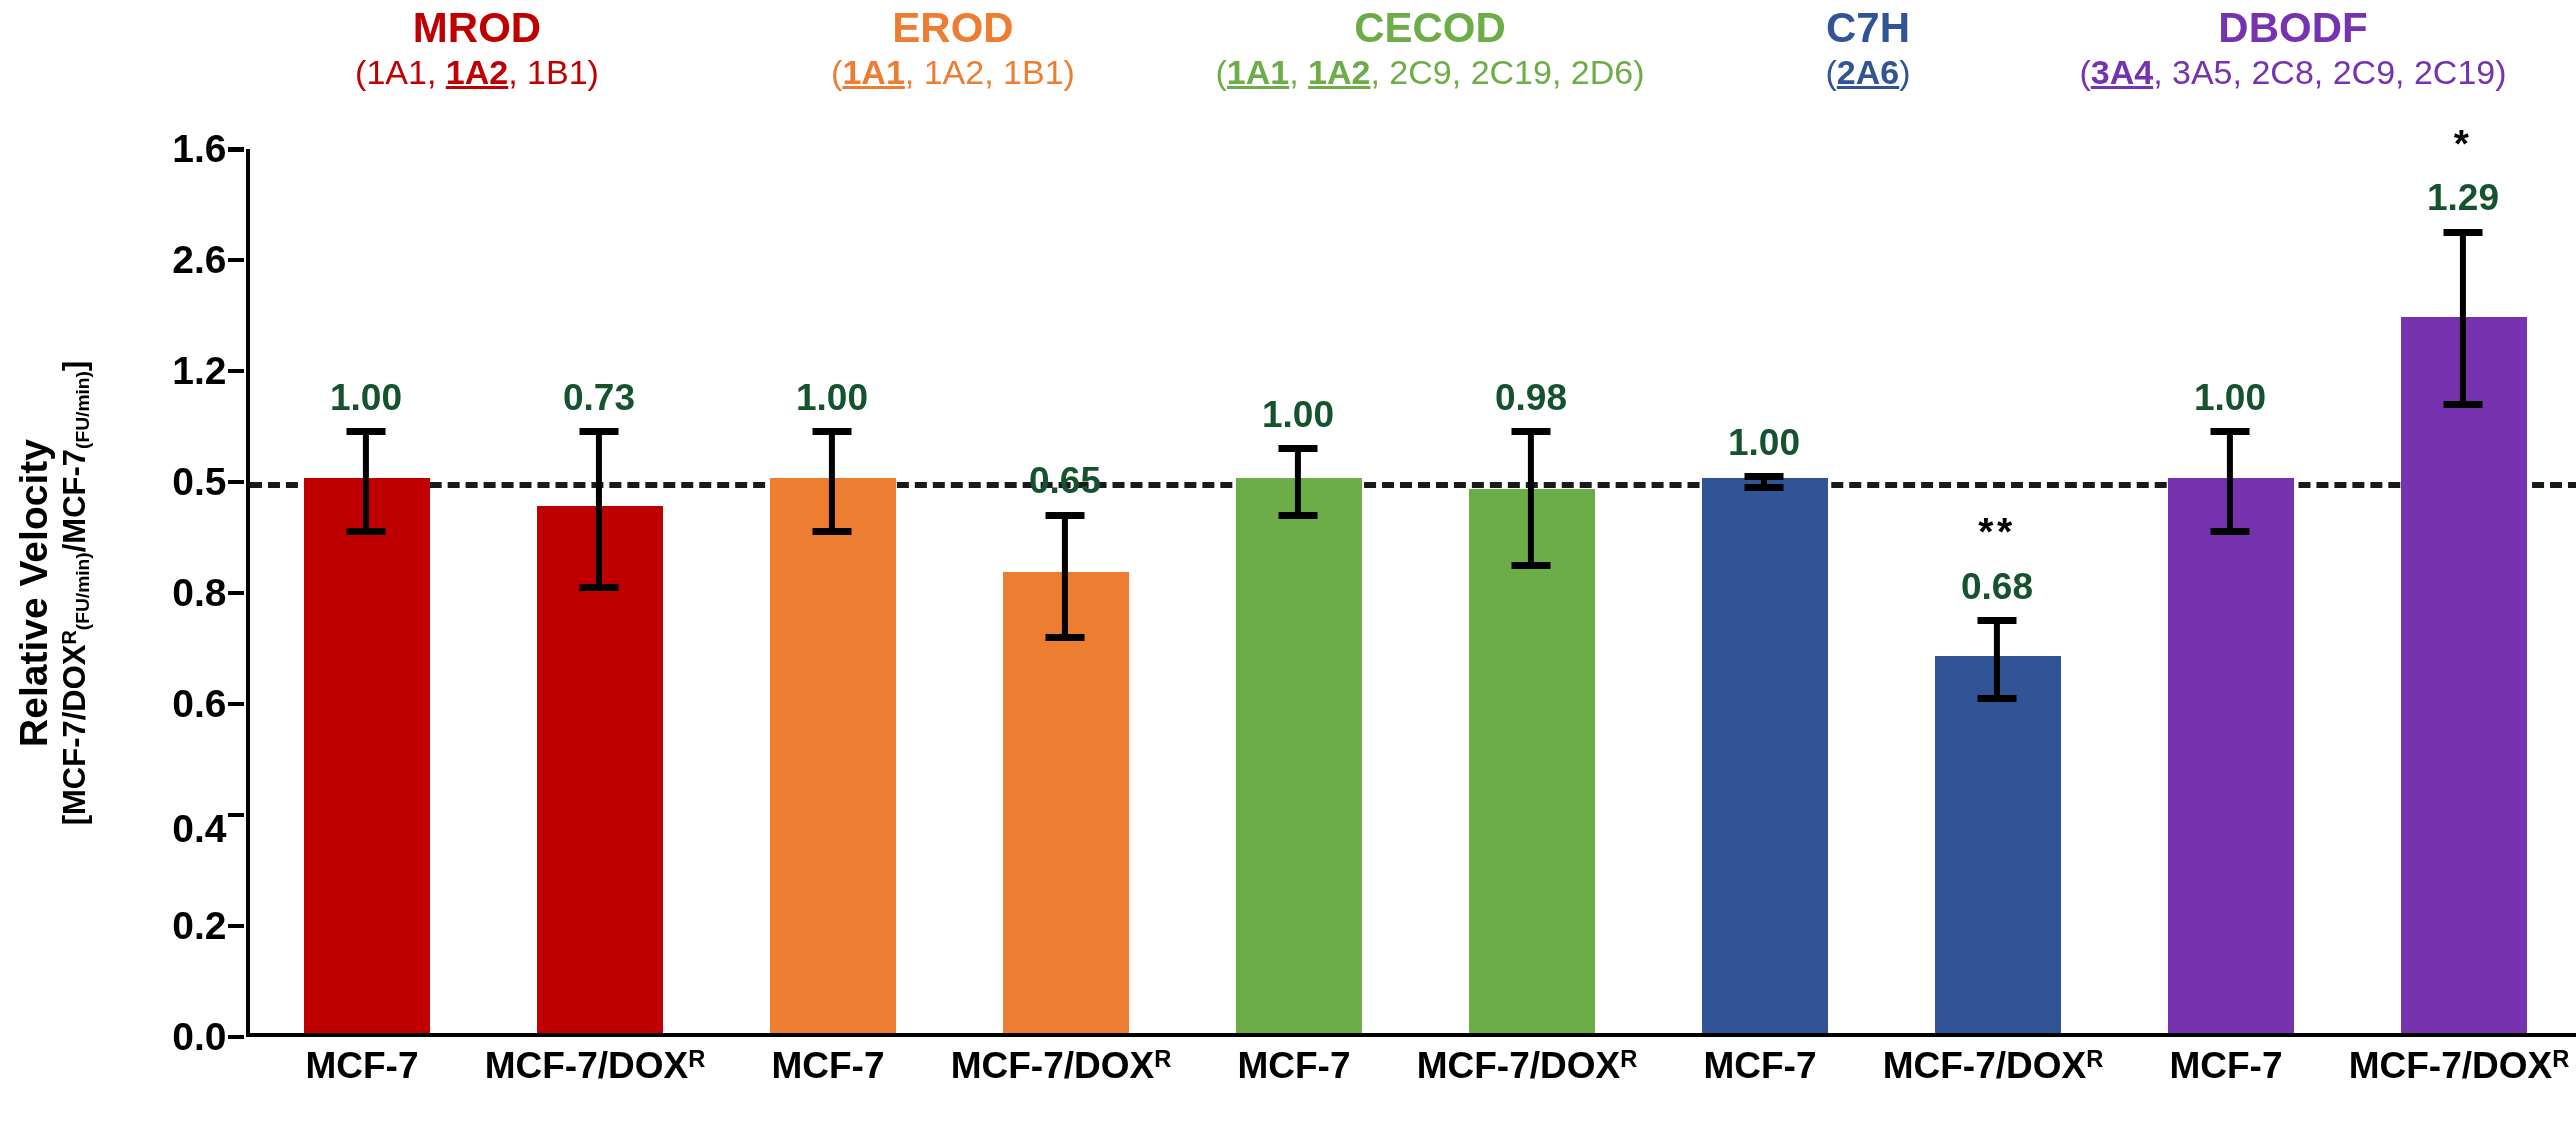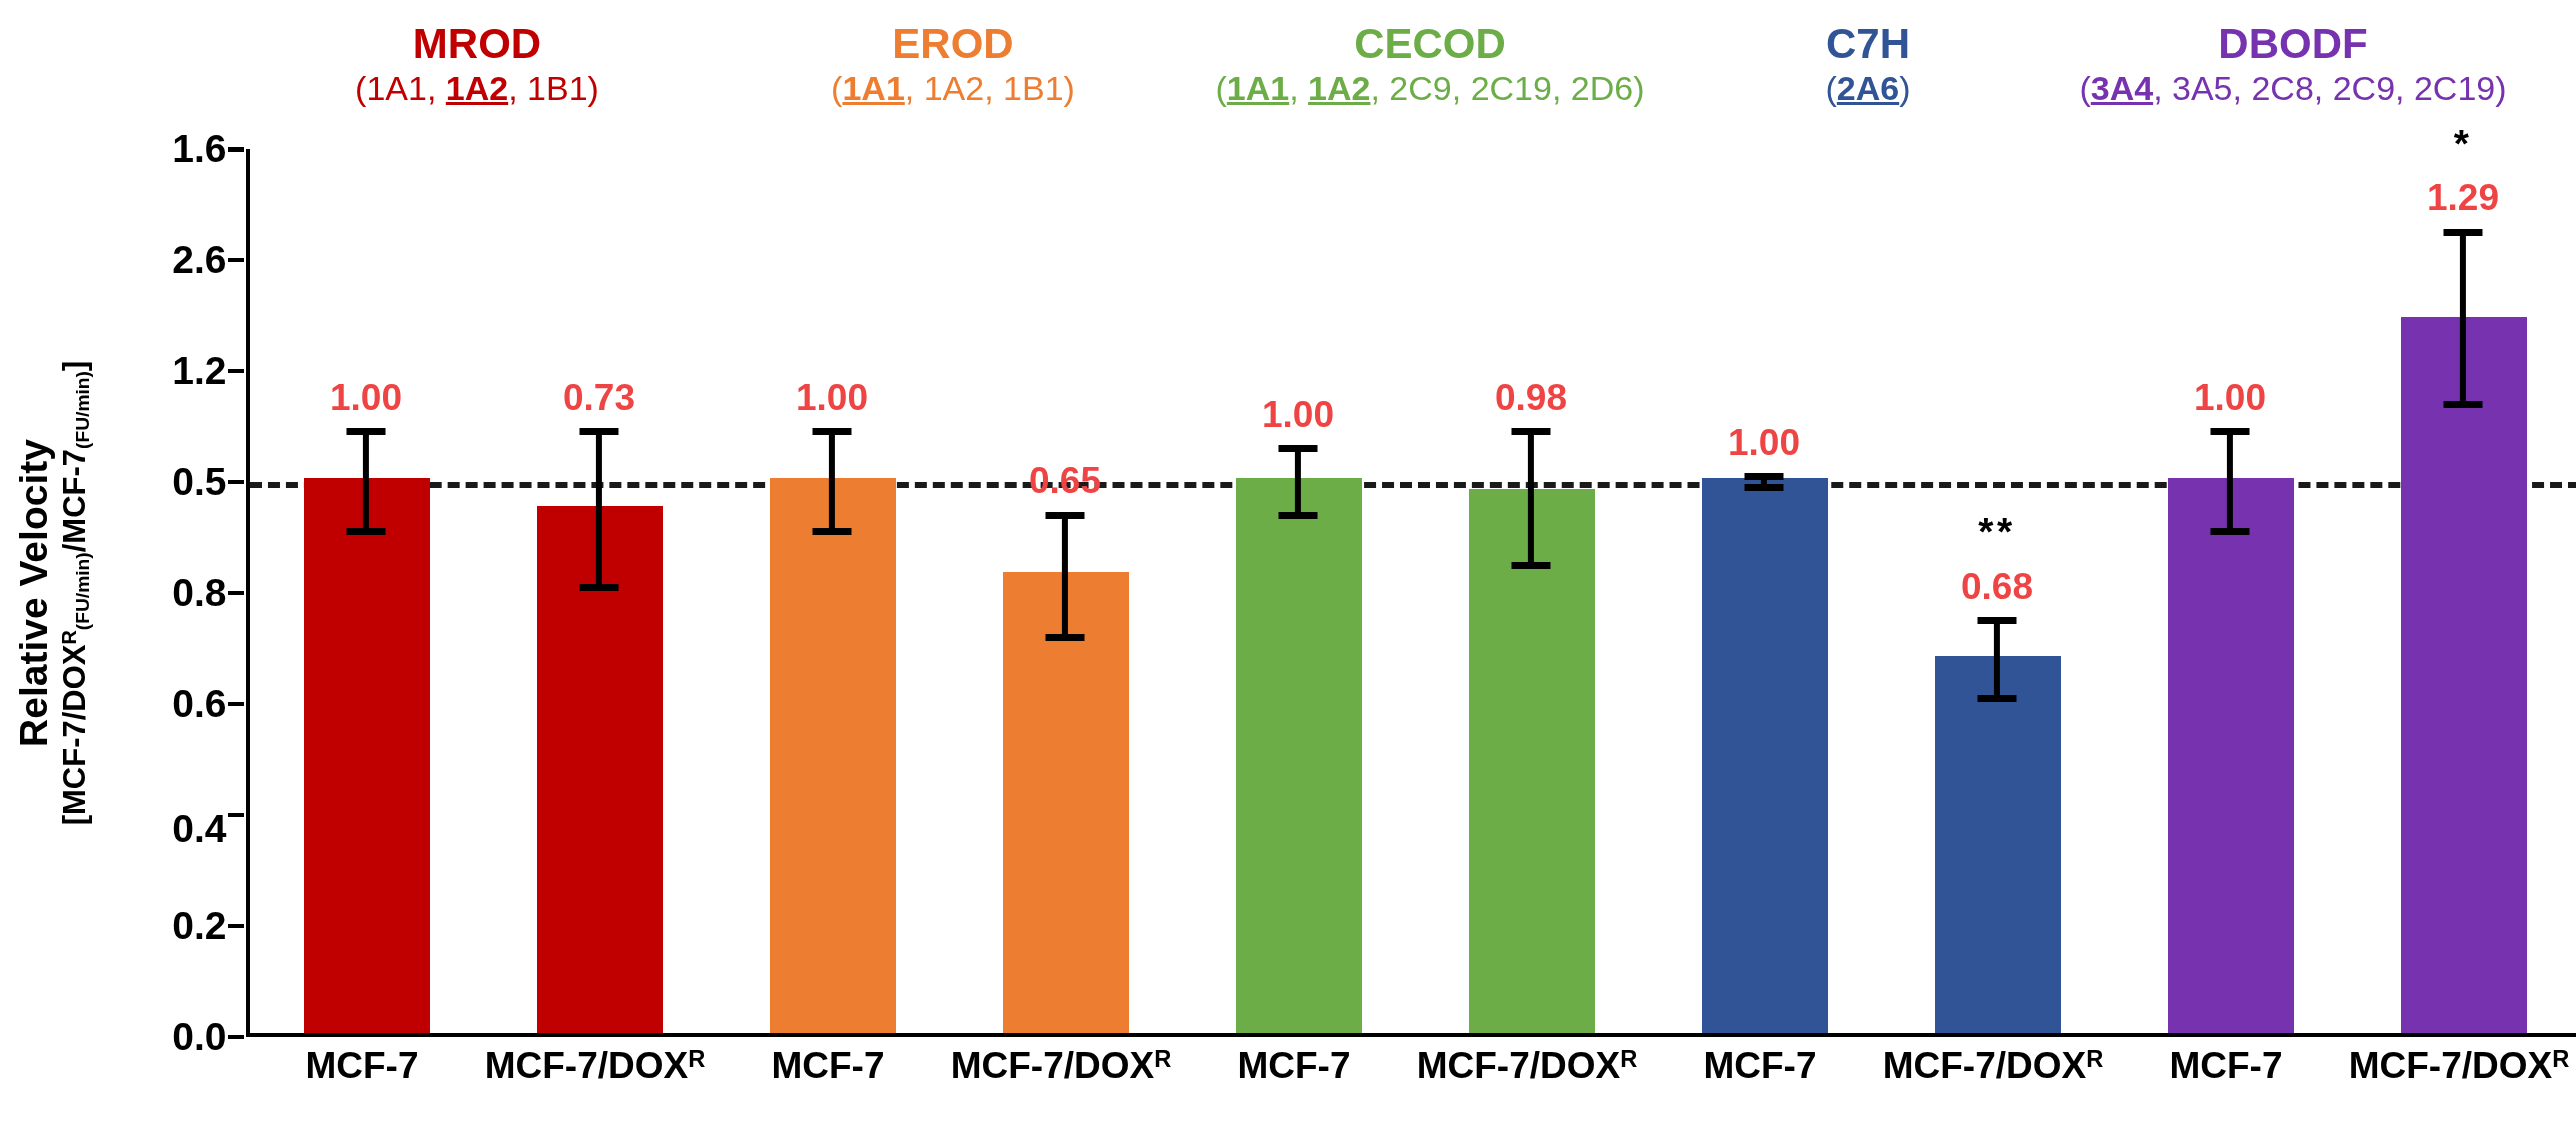--- a/index.html
+++ b/index.html
@@ -12,21 +12,21 @@
     position: relative;
     width: 2576px;
     height: 1125px;
     background: #ffffff;
     overflow: hidden;
   }
 
   
   #group-headers {
     position: absolute;
-    left: 0; top: 16px;
+    left: 0; top: 0;
     width: 2568px;
     height: 133px;
   }
   .group-header {
     position: absolute;
     text-align: center;
     line-height: 1.08;
   }
   .group-title {
     font-size: 42px;
@@ -123,21 +123,21 @@
     position: absolute;
     height: 7px;
     width: 39px;
     background: #000;
     transform: translateX(-50%);
   }
   .vallabel {
     position: absolute;
     font-size: 37px;
     font-weight: bold;
-    color: #ef4444;
+    color: #14532d;
     white-space: nowrap;
     transform: translateX(-50%);
     text-align: center;
   }
   .siglabel {
     position: absolute;
     font-size: 39px;
     font-weight: bold;
     color: #000;
     white-space: nowrap;

